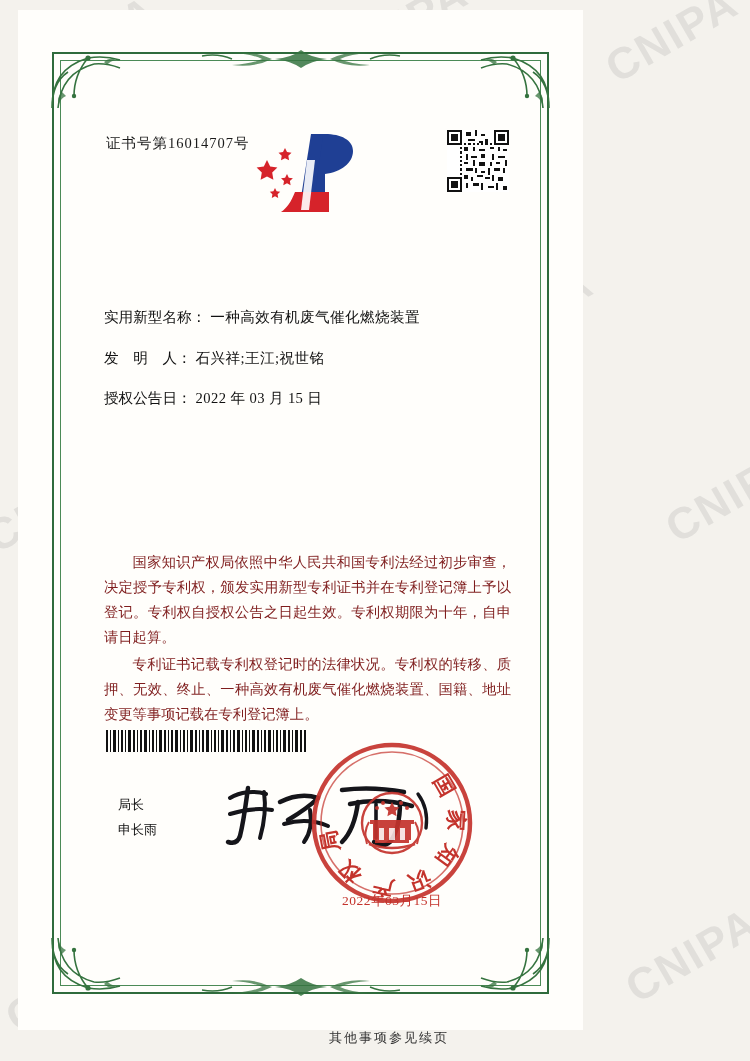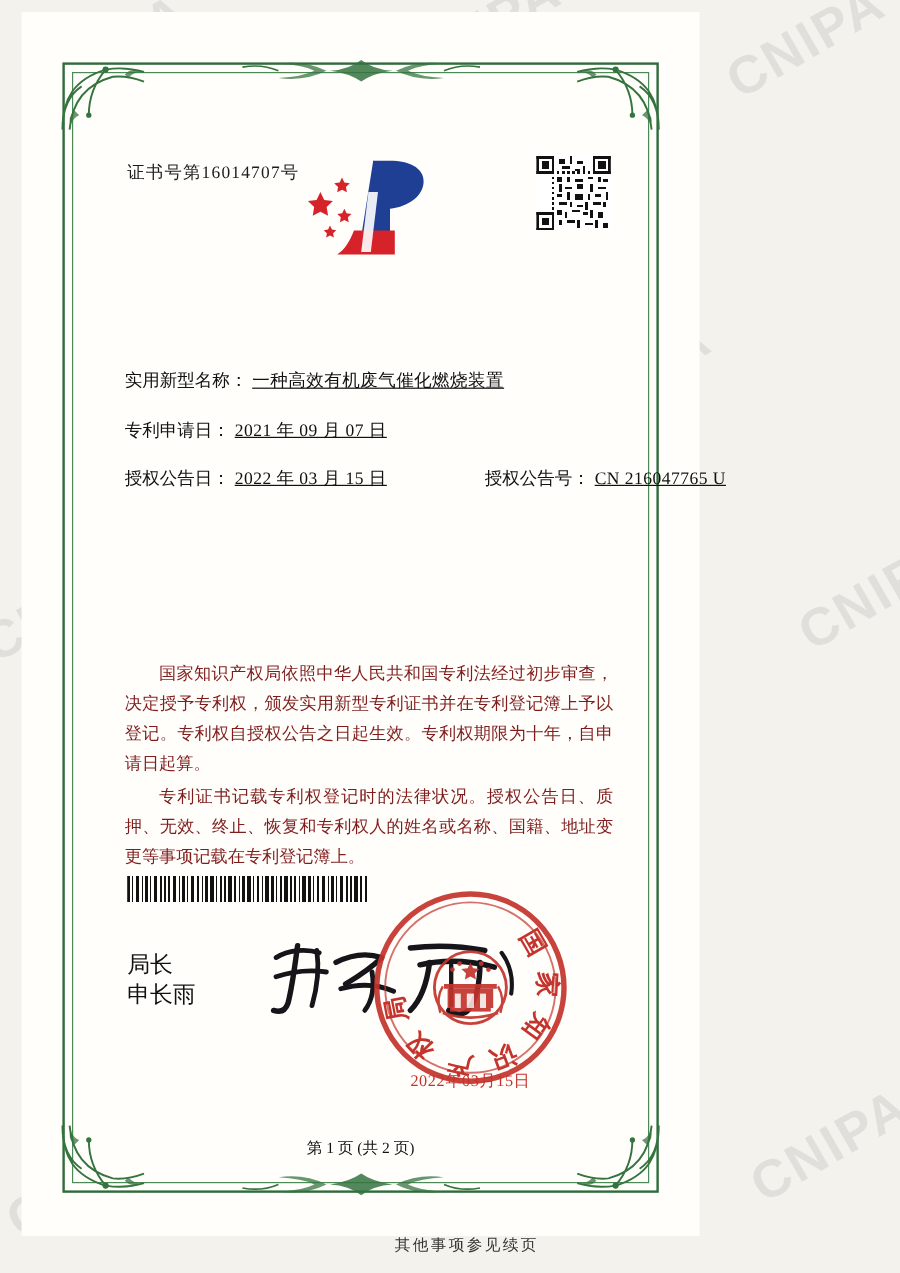--- a/index.html
+++ b/index.html
@@ -163,21 +163,20 @@
     align-items: center;
     margin-bottom: 21.5px;
   }
   .field-label {
     white-space: pre;
     flex: 0 0 auto;
   }
   .field-value {
     margin-left: 4px;
     letter-spacing: 0.4px;
-    text-decoration: underline;
   }
   .field-row.two-col { position: relative; }
   .field-row .col2 {
     position: absolute;
     left: 300px;
     top: 0;
     display: flex;
     align-items: baseline;
     white-space: nowrap;
   }
@@ -200,23 +199,23 @@
   .barcode {
     position: absolute;
     left: 28px;
     top: 650px;
     height: 22px;
     width: 200px;
   }
 
   .signature-block {
     position: absolute;
-    left: 28px;
+    left: 40px;
     top: 712px;
-    font-size: 19px;
+    font-size: 13px;
     line-height: 25px;
     color: #111;
   }
 
   .handwriting {
     position: absolute;
     left: 140px;
     top: 700px;
     width: 230px;
     height: 70px;
@@ -452,36 +451,32 @@
       </svg>
     </div>
 
 
     <div class="fields">
       <div class="field-row">
         <span class="field-label">实用新型名称：</span>
         <span class="field-value">一种高效有机废气催化燃烧装置</span>
       </div>
       <div class="field-row">
-        <span class="field-label">专利申请日：</span>
-        <span class="field-value">2021 年 09 月 07 日</span>
+        <span class="field-label">发　明　人：</span>
+        <span class="field-value">石兴祥;王江;祝世铭</span>
       </div>
       <div class="field-row two-col">
         <span class="field-label">授权公告日：</span>
         <span class="field-value">2022 年 03 月 15 日</span>
-        <span class="col2">
-          <span class="field-label">授权公告号：</span>
-          <span class="field-value">CN 216047765 U</span>
-        </span>
       </div>
     </div>
 
     <div class="paragraphs">
       <p>国家知识产权局依照中华人民共和国专利法经过初步审查，决定授予专利权，颁发实用新型专利证书并在专利登记簿上予以登记。专利权自授权公告之日起生效。专利权期限为十年，自申请日起算。</p>
-      <p>专利证书记载专利权登记时的法律状况。授权公告日、质押、无效、终止、恢复和专利权人的姓名或名称、国籍、地址变更等事项记载在专利登记簿上。</p>
+      <p>专利证书记载专利权登记时的法律状况。专利权的转移、质押、无效、终止、一种高效有机废气催化燃烧装置、国籍、地址变更等事项记载在专利登记簿上。</p>
     </div>
 
     <div class="barcode">
       <svg width="200" height="22" viewBox="0 0 200 22" shape-rendering="crispEdges">
         <rect width="200" height="22" fill="#fffefb"></rect>
         <g fill="#111">
           <rect x="0" y="0" width="2" height="22"></rect>
             <rect x="4" y="0" width="1" height="22"></rect>
           <rect x="7" y="0" width="3" height="22"></rect>
             <rect x="12" y="0" width="1" height="22"></rect>
@@ -595,17 +590,16 @@
           <path id="sealArc" d="M83 83 m 0,-57 a 57,57 0 1,1 -0.1,0"></path>
         </defs>
         <text font-size="21" font-weight="700" fill="#c4332c" font-family="'DejaVu Serif','Liberation Serif',serif" letter-spacing="12">
           <textPath href="#sealArc" startOffset="12%">国家知识产权局</textPath>
         </text>
       </svg>
     </div>
 
     <div class="seal-date">2022年03月15日</div>
 
-    <div class="page-num">第 1 页 (共 2 页)</div>
   </div>
 </div>
 
 <div class="footer-note">其他事项参见续页</div>
 
 </body></html>

